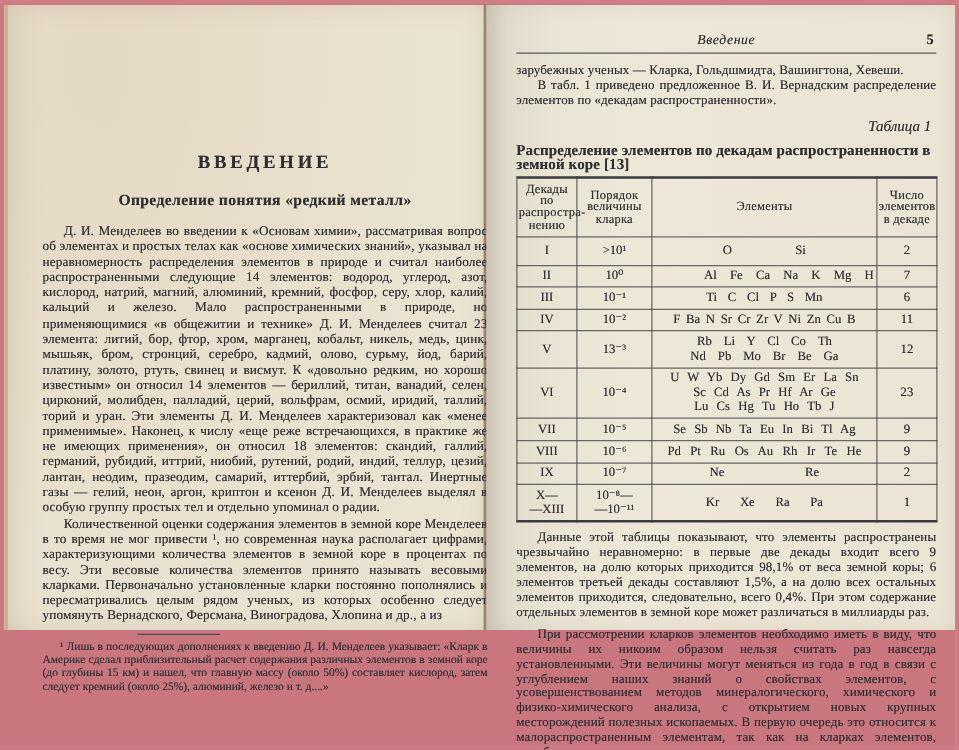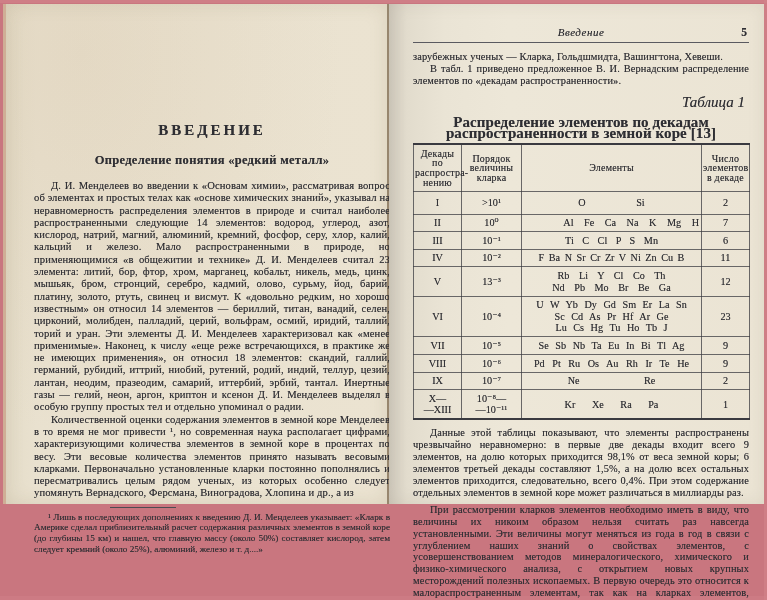--- a/index.html
+++ b/index.html
@@ -50,24 +50,24 @@
   .running-head{
     position:relative;height:16px;border-bottom:1px solid #5a5a60;
     margin-bottom:8px;
   }
   .rh-title{
     position:absolute;left:0;right:0;text-align:center;
     font-style:italic;font-size:11px;letter-spacing:.5px;
   }
   .rh-num{position:absolute;right:2px;top:0;font-size:11.5px;font-weight:bold;}
   .tbl-label{
-    text-align:right;font-style:italic;font-size:15px;margin:7px 4px 6px 0;
+    text-align:right;font-style:italic;font-size:12px;margin:7px 4px 6px 0;
   }
   .tbl-caption{
-    text-align:center;font-weight:bold;font-size:15px;line-height:11px;
+    text-align:left;font-weight:bold;font-size:12px;line-height:11px;
     margin:0 0 4px 0;letter-spacing:.1px;
   }
   table.decades{
     width:336px;border-collapse:collapse;table-layout:fixed;
     border-top:2px solid #3a3a40;border-bottom:2px solid #3a3a40;
     margin-bottom:7px;
   }
   table.decades th,table.decades td{
     border:1px solid rgba(60,60,66,.75);
     text-align:center;vertical-align:middle;

